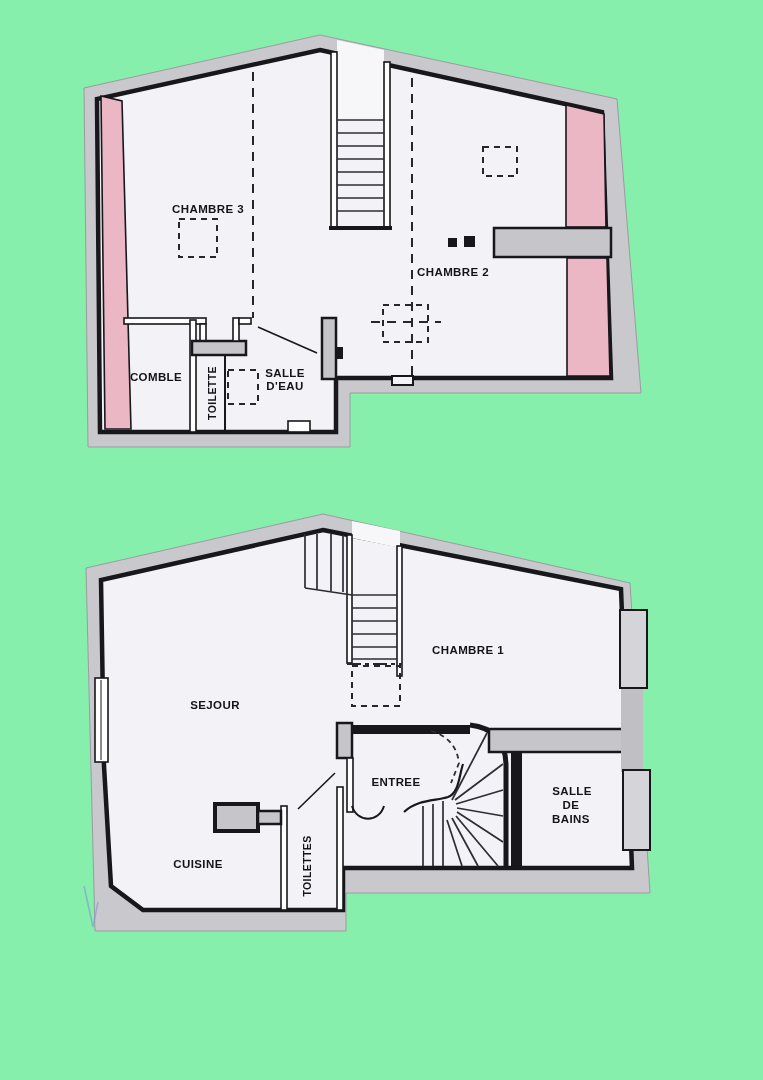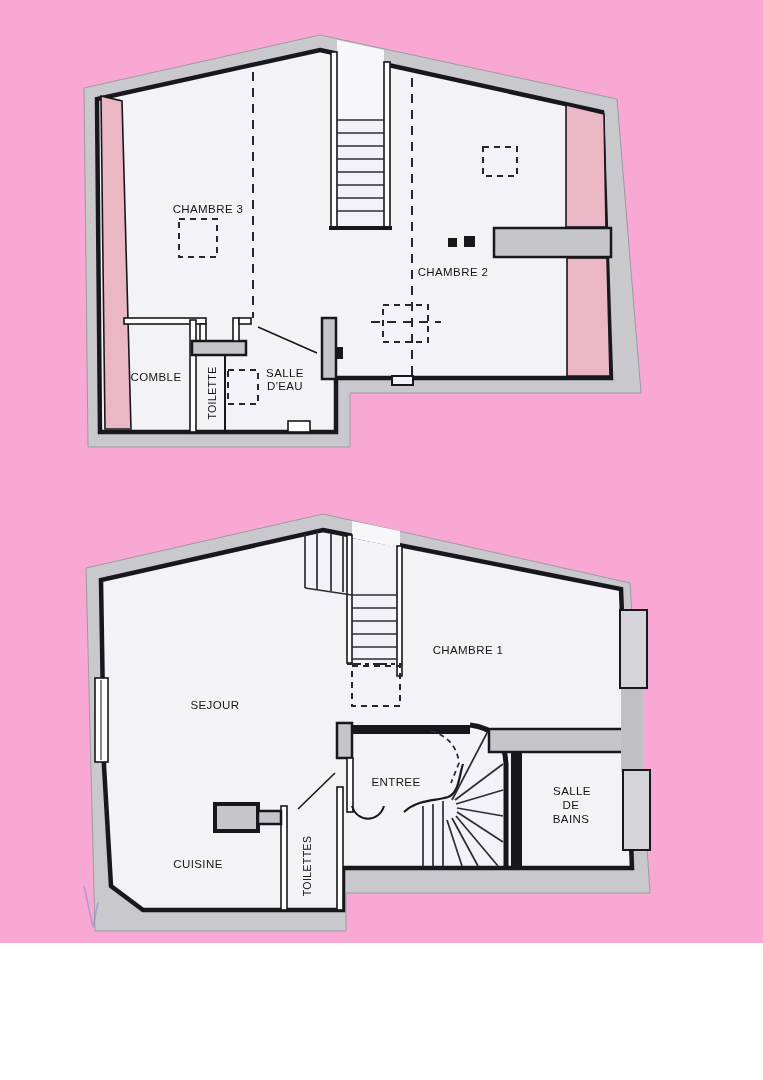--- a/index.html
+++ b/index.html
@@ -1,16 +1,16 @@
 <!DOCTYPE html>
 <html><head>
 <meta charset="utf-8">
 <style>
   html,body{margin:0;padding:0;background:#ffffff;}
-  .page{position:relative;width:763px;height:943px;background:#f9a8d4;overflow:hidden;}
+  .page{position:relative;width:763px;height:1080px;background:#86efac;overflow:hidden;font-weight:bold;}
   svg{display:block;}
   .band{fill:#c9c9cd;stroke:#9b9ba1;stroke-width:1;}
   .floor{fill:#f3f2f6;stroke:#17171c;stroke-width:4.5;stroke-linejoin:miter;}
   .pink{fill:#ecb7c4;stroke:#17171c;stroke-width:1.6;}
   .greywall{fill:#c6c6ca;stroke:#17171c;stroke-width:2.5;}
   .thinwall{fill:#ffffff;stroke:#17171c;stroke-width:1.6;}
   .blackwall{fill:#17171c;stroke:none;}
   .tread{stroke:#2c2c34;stroke-width:1.7;fill:none;}
   .wline{stroke:#17171c;fill:none;}
   .dash{stroke:#26262c;stroke-width:2;fill:none;stroke-dasharray:9 7;}

